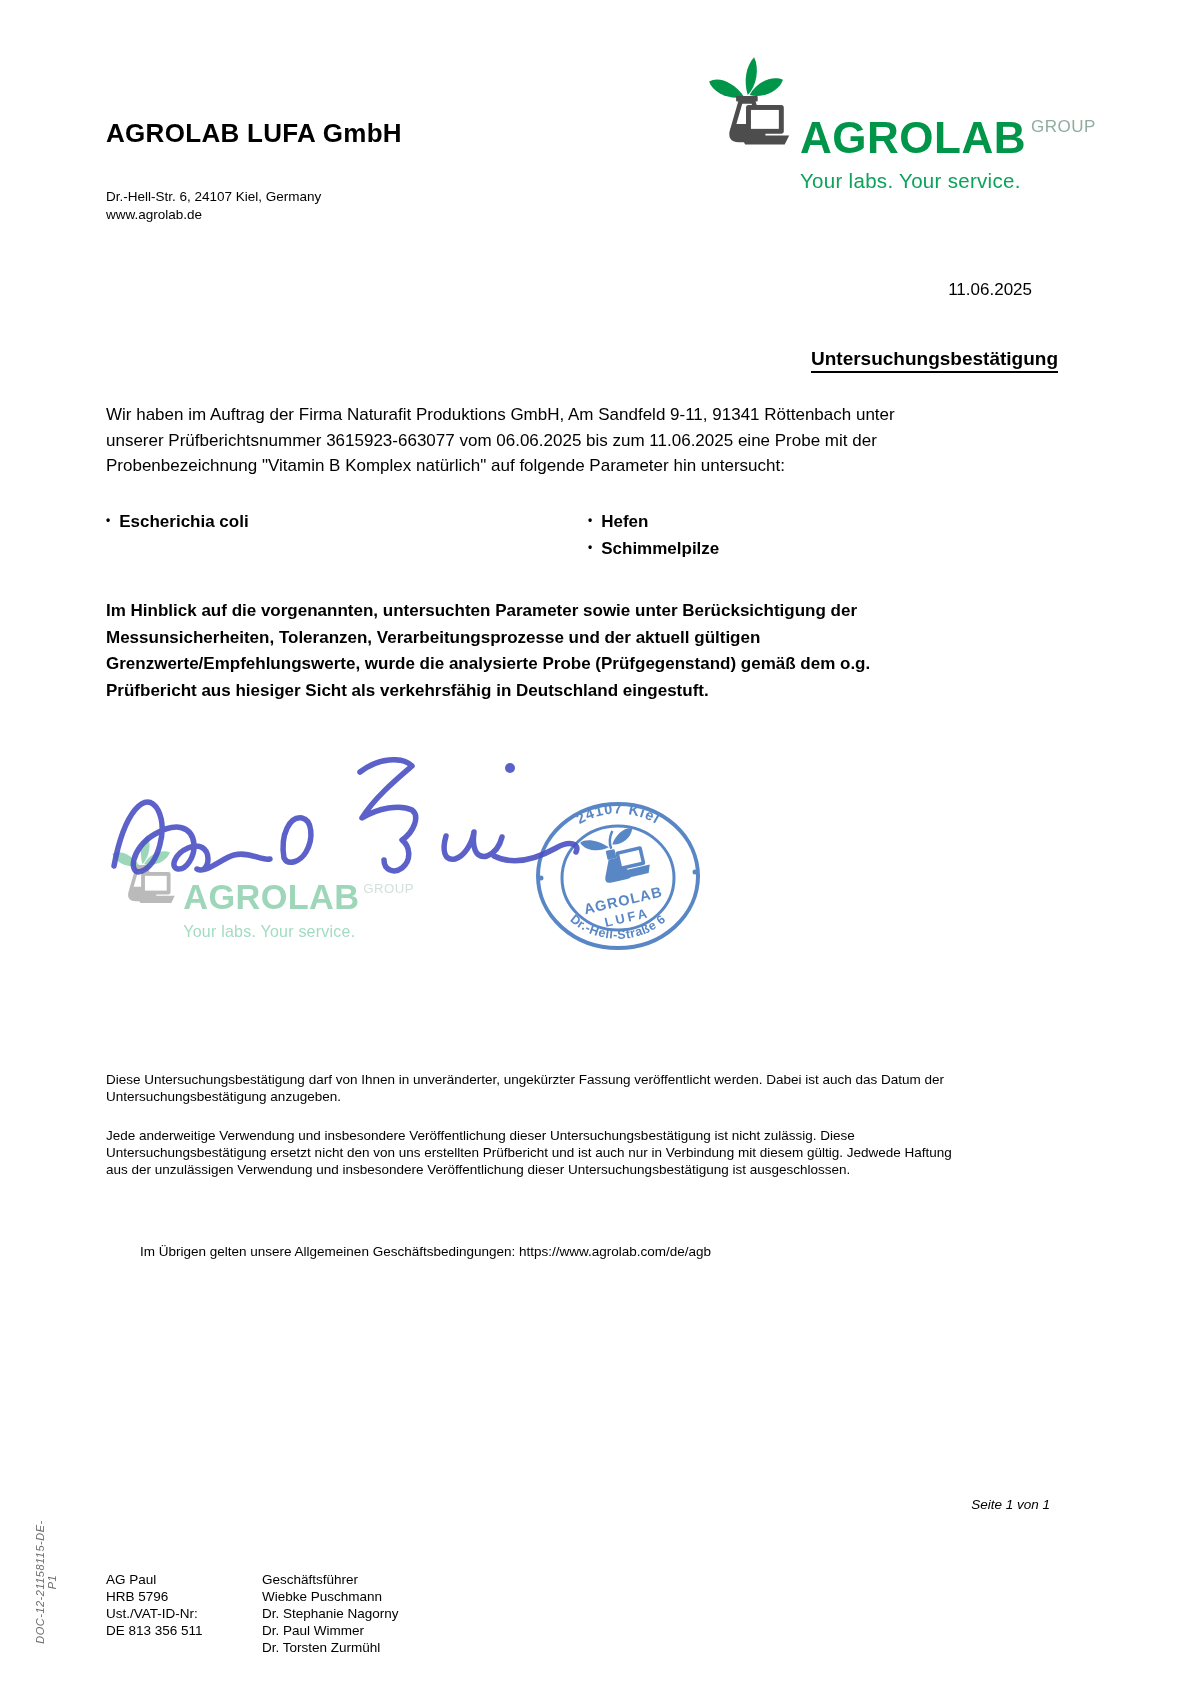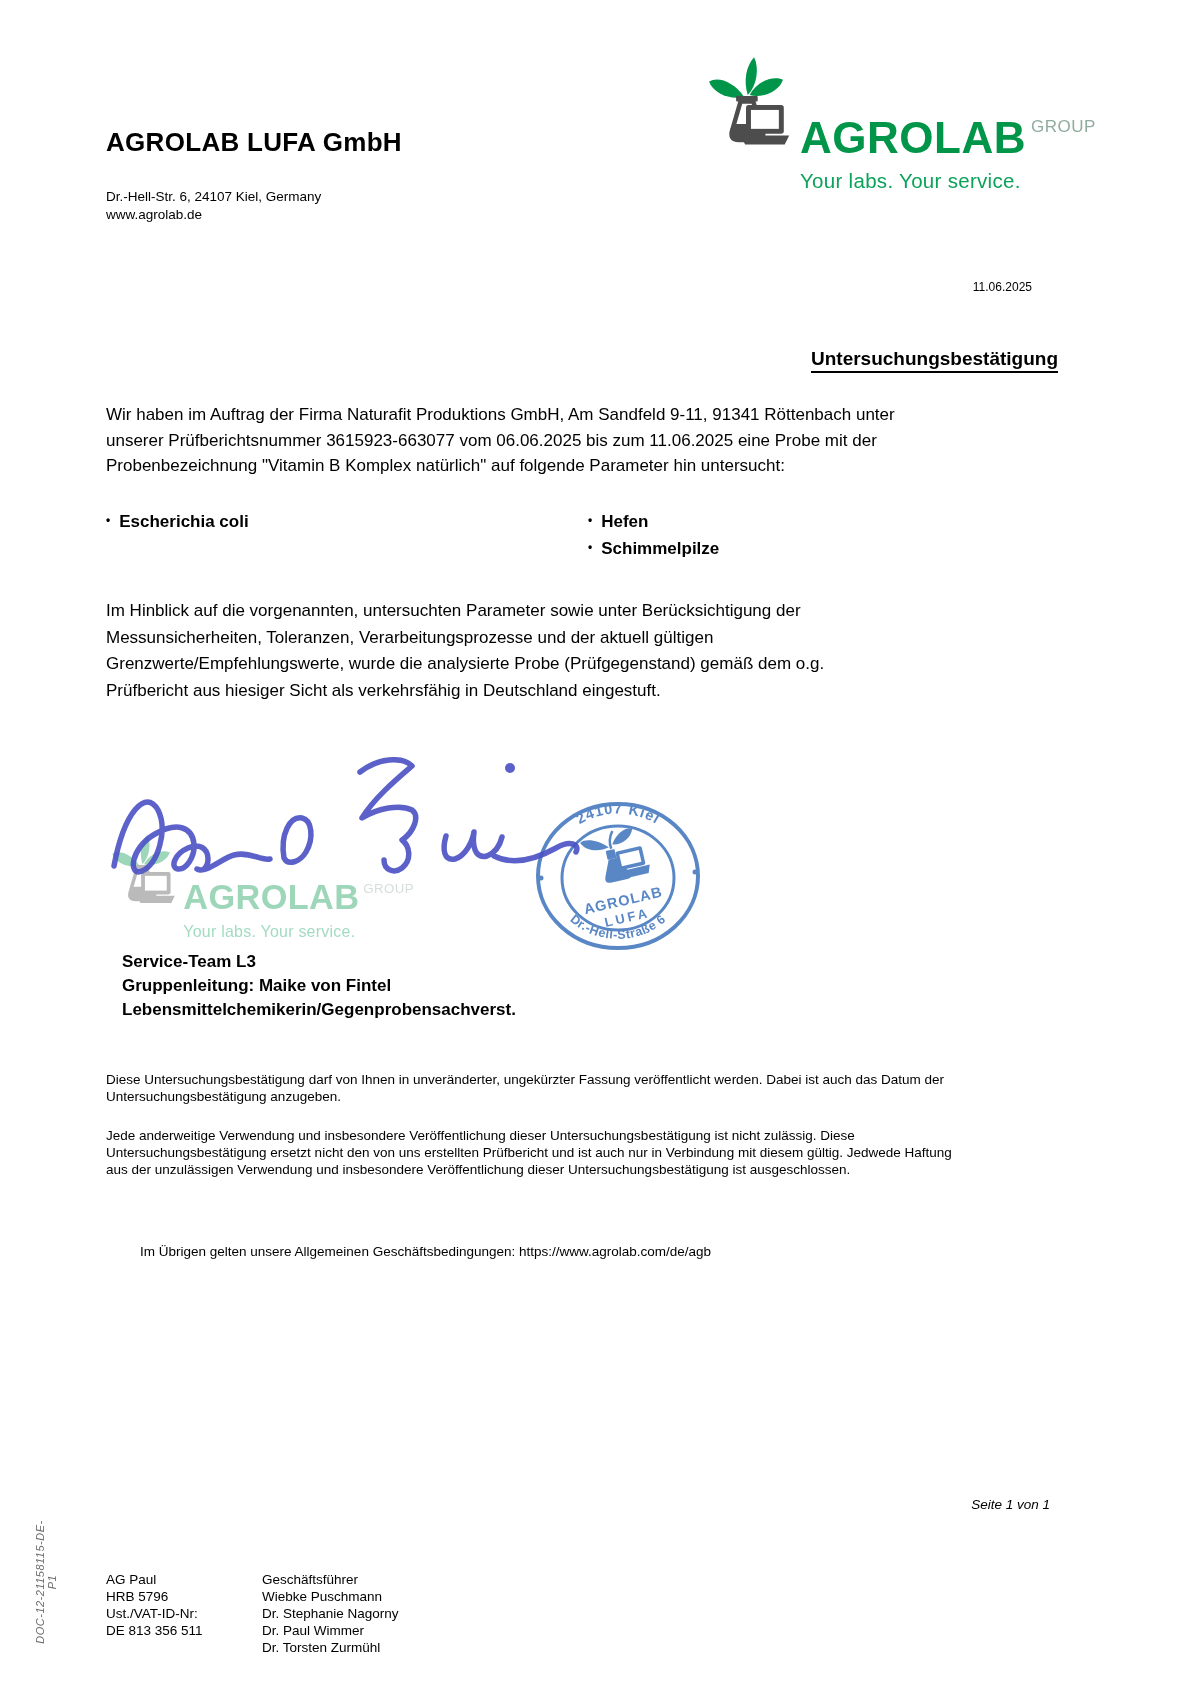--- a/index.html
+++ b/index.html
@@ -3,39 +3,39 @@
 <meta charset="utf-8">
 <style>
   html,body { margin:0; padding:0; background:#ffffff; }
   .page {
     position:relative; width:1190px; height:1684px; margin:0 auto;
     background:#ffffff; color:#000;
     font-family:"Liberation Sans", sans-serif;
     overflow:hidden;
   }
   
-  .company-name { position:absolute; left:106px; top:127px; font-size:26px; font-weight:bold; letter-spacing:0.3px; }
+  .company-name { position:absolute; left:106px; top:118px; font-size:26px; font-weight:bold; letter-spacing:0.3px; }
   .company-address { position:absolute; left:106px; top:188px; font-size:13.5px; line-height:18px; }
   
   .logo { display:flex; gap:9px; }
   .header-logo { position:absolute; left:701px; top:55px; z-index:0; }
   .logo-icon { width:90px; height:100px; flex:0 0 auto; }
   .logo-textcol { margin-top:61px; }
   .brand-row { display:flex; align-items:flex-start; line-height:1; white-space:nowrap; }
   .brand-name { font-size:44px; font-weight:bold; color:#009549; letter-spacing:0.5px; }
   .brand-group { font-size:17px; color:#8FAC9E; margin-left:5px; margin-top:2px; letter-spacing:0.5px; }
   .brand-tagline { font-size:20.5px; color:#0BA25A; margin-top:9px; letter-spacing:0.3px; white-space:nowrap; }
   
-  .doc-date { position:absolute; top:280px; left:830px; width:202px; text-align:right; font-size:12px; }
+  .doc-date { position:absolute; top:280px; left:830px; width:202px; text-align:right; font-size:17px; }
   .doc-title-wrap { position:absolute; top:348px; left:106px; width:952px; text-align:right; }
   .doc-title { font-size:19px; font-weight:bold; border-bottom:2.5px solid #000; padding-bottom:2px; }
   
   .para { position:absolute; left:106px; width:960px; font-size:17px; line-height:25.5px; white-space:pre-line; }
   .intro { top:402px; }
-  .assessment { top:598px; font-weight:normal; line-height:26.5px; }
+  .assessment { top:598px; font-weight:bold; line-height:26.5px; }
   .conformity { top:718px; }
   
   .params { position:absolute; left:106px; top:512px; width:952px; font-size:17px; font-weight:bold; }
   .param-col { position:absolute; top:0; }
   .param-col.left  { left:0; }
   .param-col.right { left:482px; }
   .param-item { display:flex; align-items:baseline; height:27px; }
   .param-item .bullet { font-size:12px; margin-right:9px; position:relative; top:-3px; }
   .param-item .bullet::before { content:"•"; }
   
@@ -187,25 +187,20 @@
       <rect x="79" y="49" width="9" height="9" rx="1"></rect>
       <path d="M80,58 L73,74 Q70,81 78,81 L94,81 Q101,81 97,74 L89,58 Z"></path>
       <rect x="88" y="52" width="27" height="19" rx="2"></rect>
       <rect x="91.5" y="55.5" width="20" height="12" fill="#ffffff"></rect>
       <polygon points="84,72 119,72 116,80 86,80"></polygon>
       <text x="85" y="106" text-anchor="middle" font-family="Liberation Sans, sans-serif" font-size="14.5" font-weight="bold" letter-spacing="1">AGROLAB</text>
       <text x="85" y="123" text-anchor="middle" font-family="Liberation Sans, sans-serif" font-size="13" font-weight="bold" letter-spacing="3">LUFA</text>
     </g>
   </svg>
 
-  <div class="signatory">
-    <div>Service-Team L3</div>
-    <div>Gruppenleitung: Maike von Fintel</div>
-    <div>Lebensmittelchemikerin/Gegenprobensachverst.</div>
-  </div>
 
   <div class="smallpara d1">Diese Untersuchungsbestätigung darf von Ihnen in unveränderter, ungekürzter Fassung veröffentlicht werden. Dabei ist auch das Datum der
 Untersuchungsbestätigung anzugeben.</div>
   <div class="smallpara d2">Jede anderweitige Verwendung und insbesondere Veröffentlichung dieser Untersuchungsbestätigung ist nicht zulässig. Diese
 Untersuchungsbestätigung ersetzt nicht den von uns erstellten Prüfbericht und ist auch nur in Verbindung mit diesem gültig. Jedwede Haftung
 aus der unzulässigen Verwendung und insbesondere Veröffentlichung dieser Untersuchungsbestätigung ist ausgeschlossen.</div>
   <div class="smallpara d3">Im Übrigen gelten unsere Allgemeinen Geschäftsbedingungen: https://www.agrolab.com/de/agb</div>
 
   <div class="page-num">Seite 1 von 1</div>
   <div class="doc-code">DOC-12-21158115-DE-P1</div>

